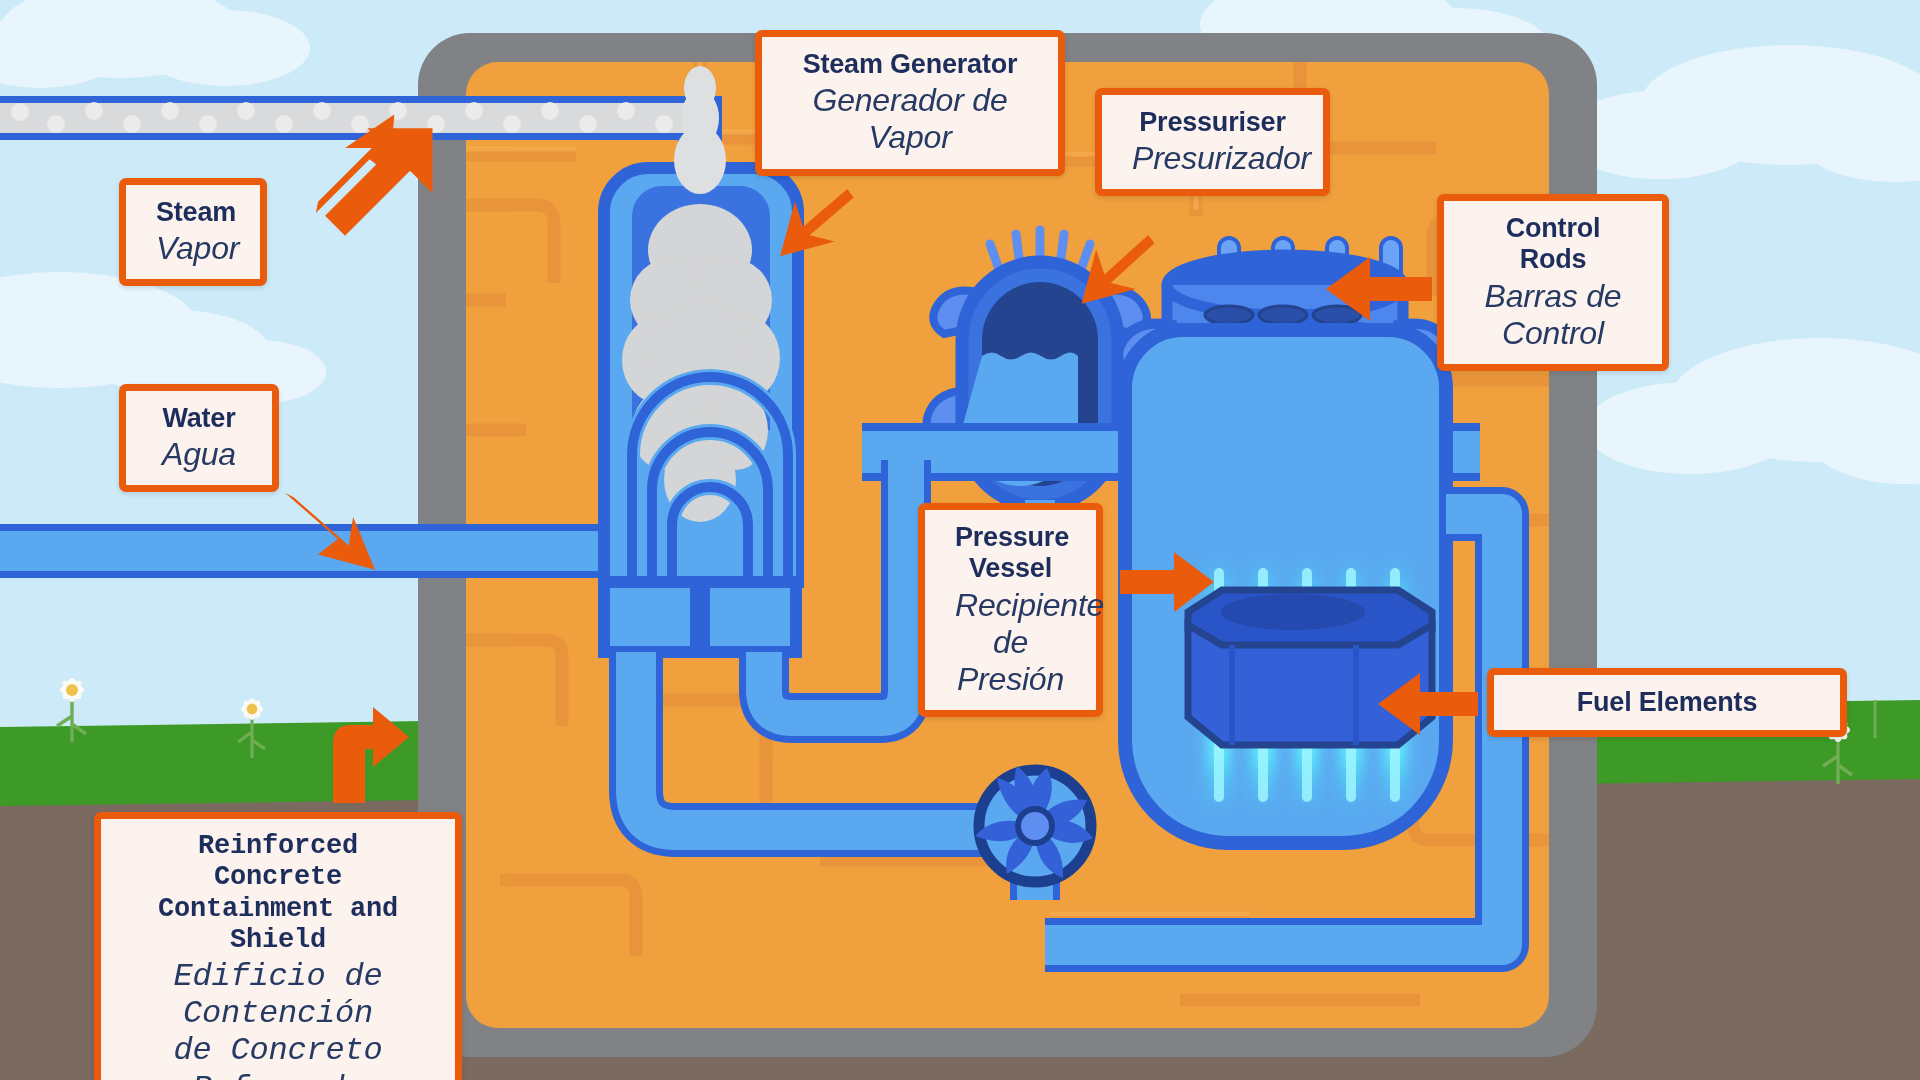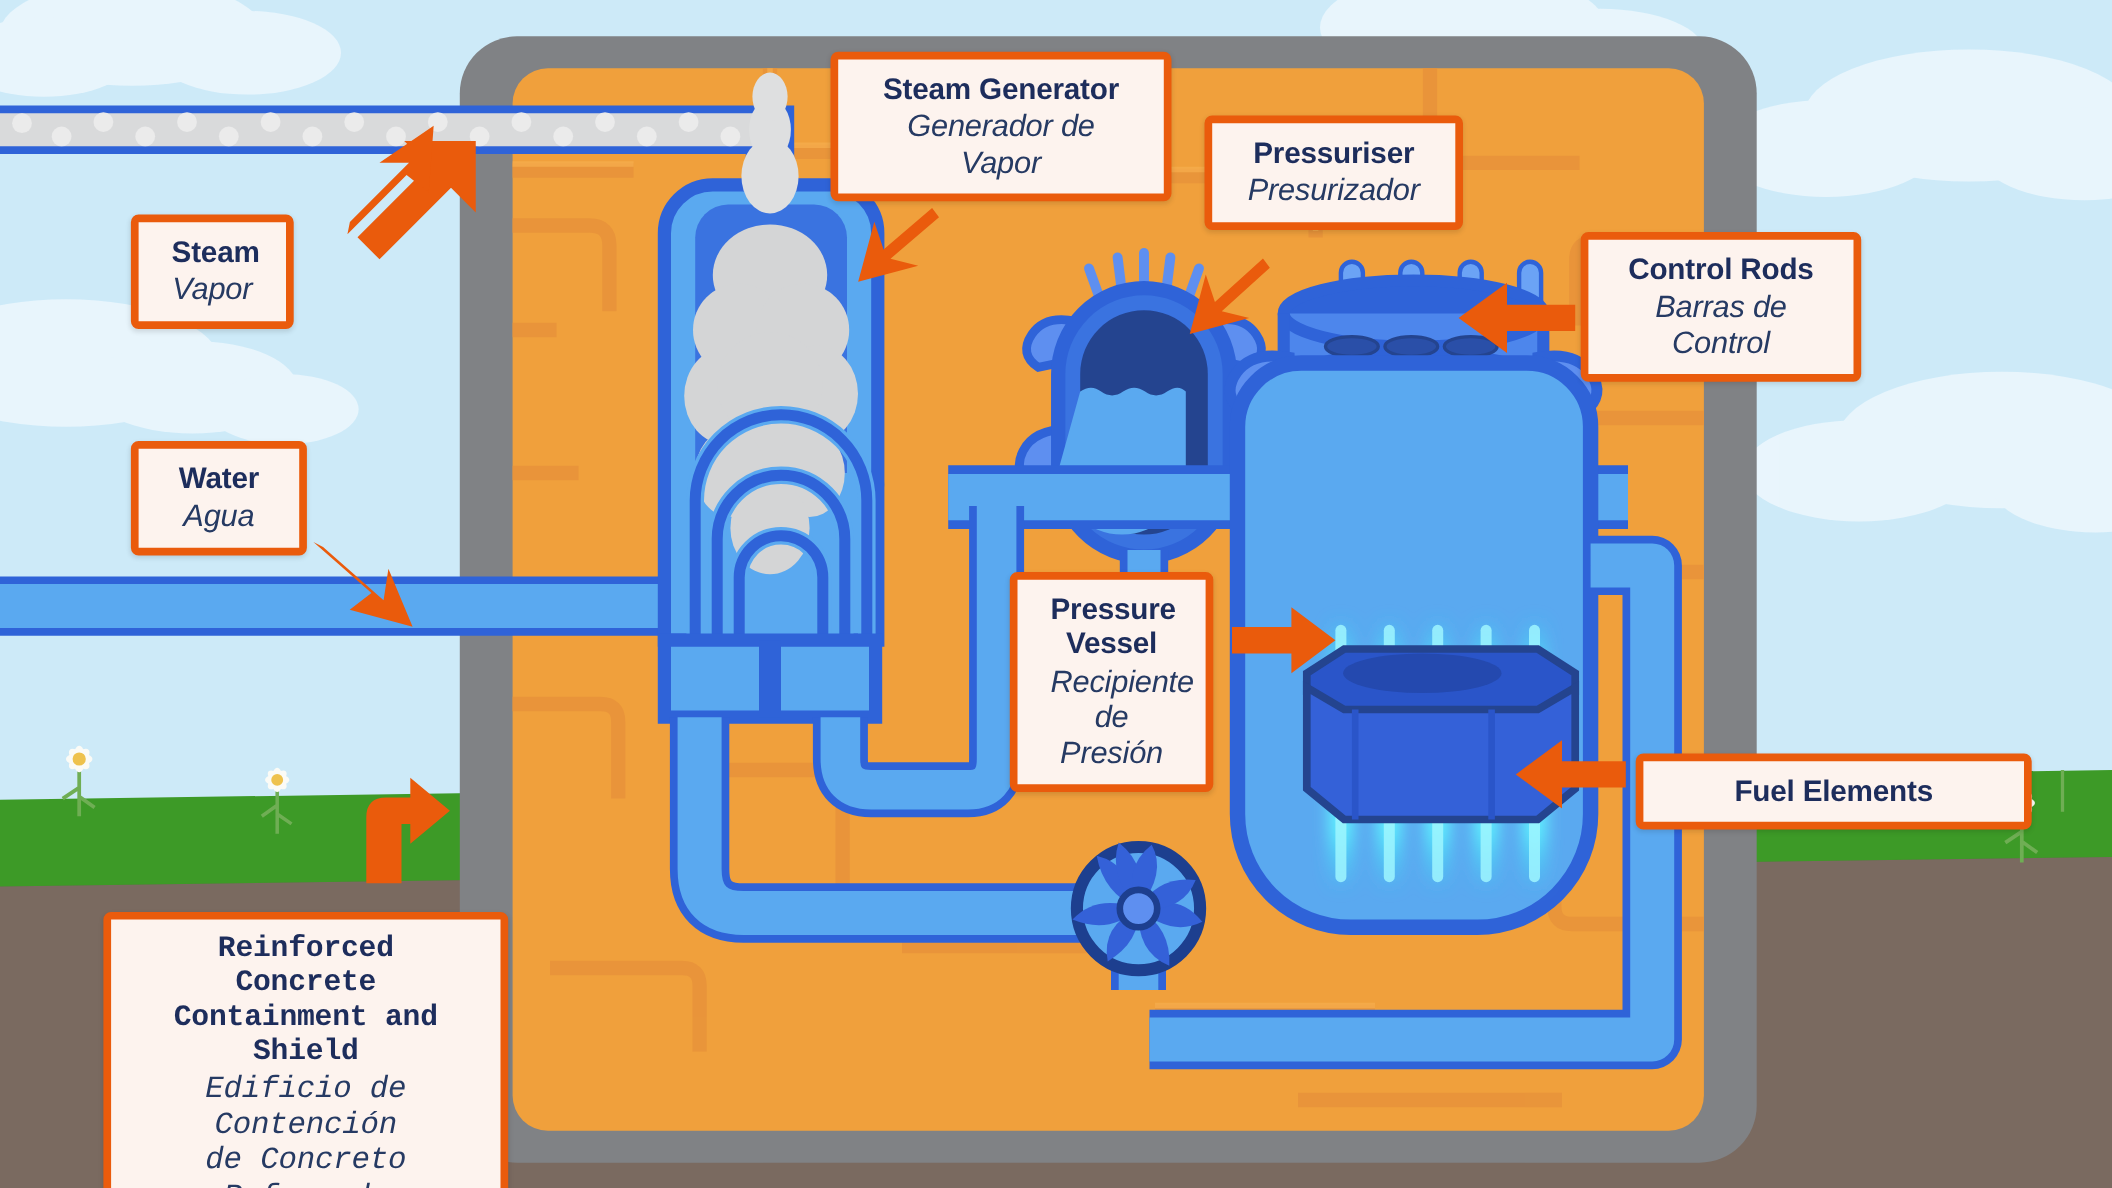--- a/index.html
+++ b/index.html
@@ -15,42 +15,41 @@
   
   .callout {
     position:absolute;
     background:#fdf3ee;
     border:7px solid #ea5b0c;
     border-radius:7px;
     text-align:center;
     padding:12px 30px;
     line-height:1.16;
     box-shadow:0 2px 5px rgba(0,0,0,.12);
-    margin-top:17px;
   }
   .callout .en {
     display:block;
     font-weight:bold;
     color:#1d2d5c;
     font-size:27px;
     letter-spacing:-0.2px;
     white-space:pre-line;
   }
   .callout .es {
     display:block;
     font-style:italic;
     color:#263a63;
-    font-size:28px;
+    font-size:32px;
     letter-spacing:-0.2px;
     white-space:pre-line;
     margin-top:2px;
   }
   .c-steamgen { left:755px; top:30px;  width:310px; }
   .c-press    { left:1095px; top:88px; width:235px; }
-  .c-rods     { left:1437px; top:194px; width:255px; }
+  .c-rods     { left:1437px; top:194px; width:232px; }
   .c-steam    { left:119px; top:178px; width:148px; }
   .c-water    { left:119px; top:384px; width:160px; }
   .c-vessel   { left:918px; top:503px; width:185px; }
   .c-fuel     { left:1487px; top:668px; width:360px; }
   .c-contain  { left:94px;  top:812px; width:368px;font-family:Liberation Mono, monospace; }
 
   svg { display:block; }
 </style>
 </head>
 <body>

